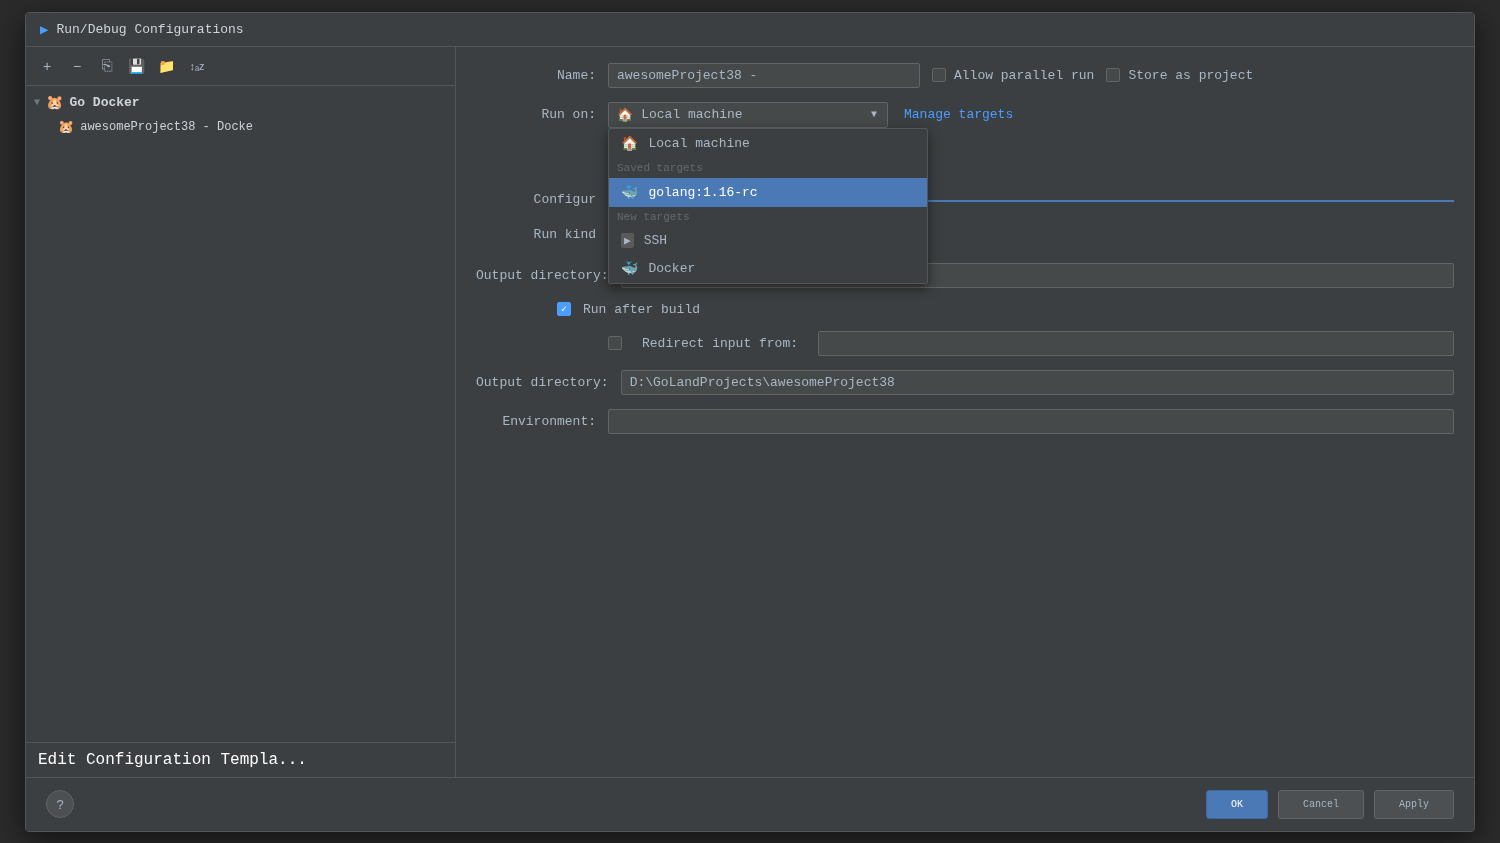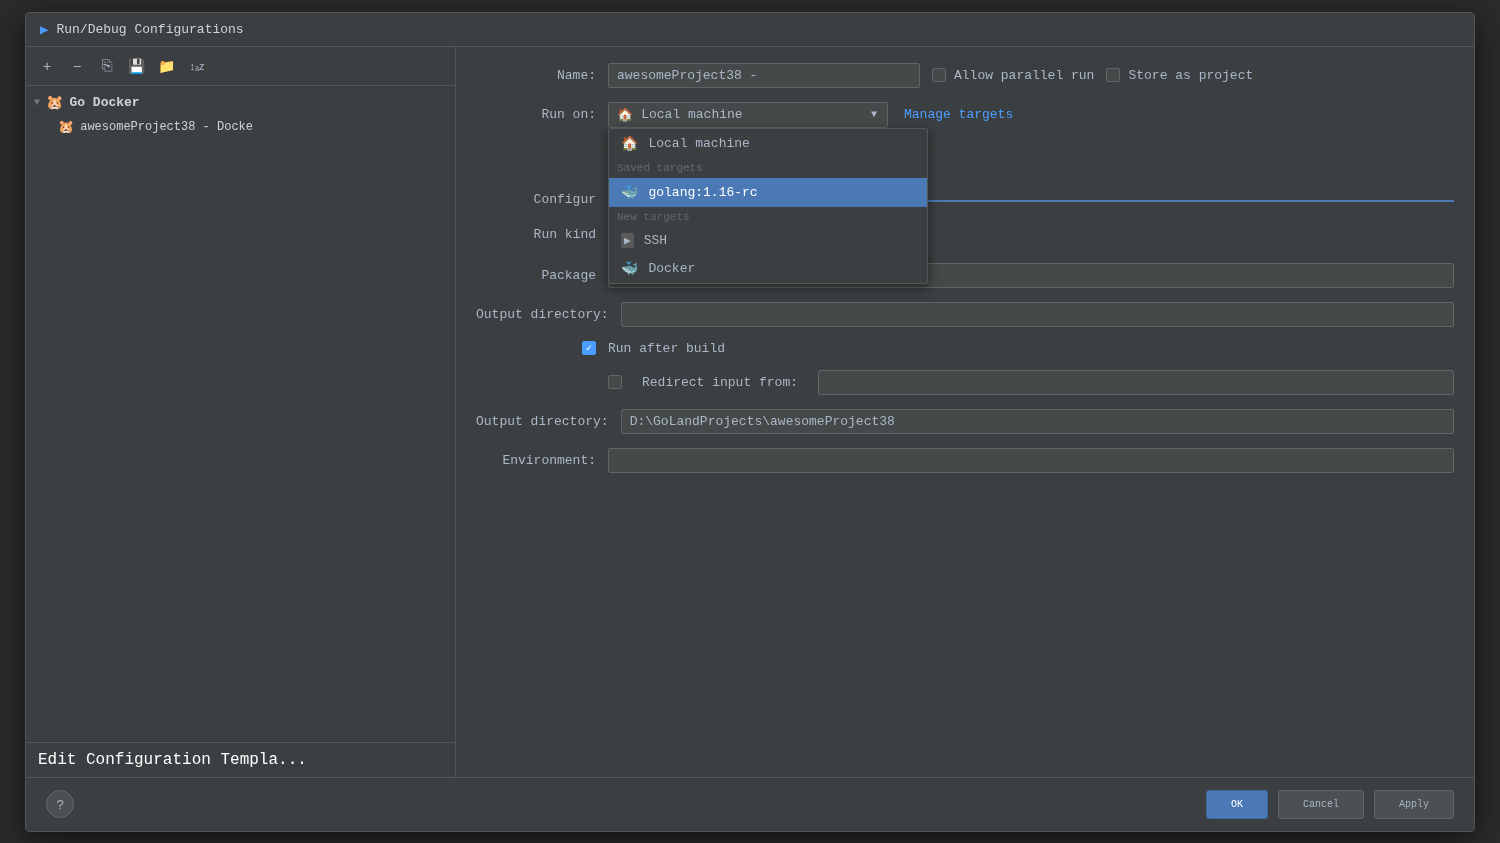--- a/index.html
+++ b/index.html
@@ -419,31 +419,27 @@
       </div>
 
       <div class="config-row">
         <span class="form-label">Run kind</span>
         <div class="run-kind-select" style="display:flex; align-items:center; background:#45494a; border:1px solid #646464; border-radius:2px; width:200px; padding:0; overflow:hidden;">
           <span style="padding:4px 10px; font-size:13px; font-family:'Courier New',monospace;">&nbsp;</span>
           <div class="select-arrow">▼</div>
         </div>
       </div>
 
-      <div class="config-row">
-        <span class="form-label">Package</span>
-        <input class="form-input" type="text" style="flex: 1 1 0%;" value="eProject38">
-      </div>
 
       <div class="config-row">
         <span class="form-label">Output directory:</span>
         <input class="form-input" type="text" style="flex: 1 1 0%;" value="">
       </div>
 
-      <div class="config-row" style="margin-left:106px;">
+      <div class="config-row" style="margin-left:81px;">
         <div class="cb checked"></div>
         <span class="cb-label">Run after build</span>
       </div>
 
       <div class="config-row">
         <span class="form-label" style="min-width:120px; text-align:right;"></span>
         <div class="cb" style="margin-right:8px;"></div>
         <span class="cb-label" style="margin-right:8px;">Redirect input from:</span>
         <input class="form-input" type="text" style="flex: 1 1 0%;" value="">
       </div>

